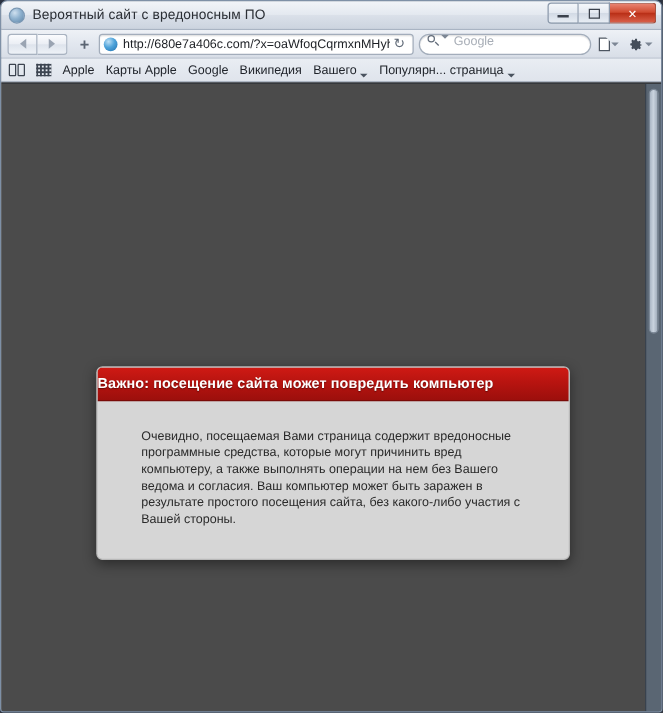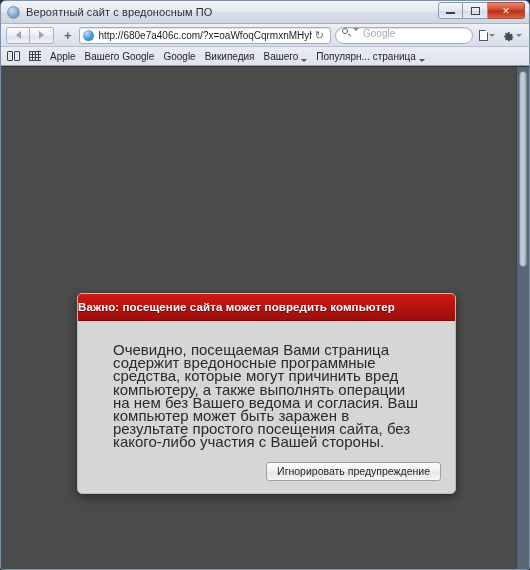--- a/index.html
+++ b/index.html
@@ -341,21 +341,21 @@
   #warning-title {
     color: #ffffff;
     font-size: 11.5px;
     font-weight: bold;
     text-shadow: 0 1px 1px rgba(0,0,0,.45);
     letter-spacing: .1px;
   }
   #warning-body {
     padding: 22px 32px 0 35px;
     color: #2a2a2a;
-    font-size: 15px;
+    font-size: 10px;
     line-height: 13.2px;
   }
   #warning-body p { margin: 0 0 11px 0; }
   #warning-body p:last-child { margin-bottom: 0; }
   .diag-link {
     color: #16181b;
     font-weight: bold;
     text-decoration: underline;
   }
   #warning-buttons {
@@ -444,21 +444,21 @@
     </div>
   </div>
 
   <div id="bookmarksbar">
     <span class="book-icon"></span>
     <span class="grid-icon"></span>
     <span class="bm">
       <span class="bm-label">Apple</span>
     </span>
     <span class="bm">
-      <span class="bm-label">Вашего Google</span>
+      <span class="bm-label">Карты Apple</span>
     </span>
     <span class="bm">
       <span class="bm-label">Google</span>
     </span>
     <span class="bm">
       <span class="bm-label">Википедия</span>
     </span>
     <span class="bm">
       <span class="bm-label">Вашего</span>
       <span class="bm-caret"></span>
@@ -473,21 +473,20 @@
     <div id="page-area">
 
       <div id="warning-dialog">
         <div id="warning-header">
           <div id="warning-title">Важно: посещение сайта может повредить компьютер</div>
         </div>
         <div id="warning-body">
           <p>Очевидно, посещаемая Вами страница содержит вредоносные программные средства, которые могут причинить вред компьютеру, а также выполнять операции на нем без Вашего ведома и согласия. Ваш компьютер может быть заражен в результате простого посещения сайта, без какого-либо участия с Вашей стороны.</p>
         </div>
         <div id="warning-buttons">
-          <button class="dlg-btn">Игнорировать предупреждение</button>
         </div>
       </div>
 
     </div>
     <div id="scrollbar">
       <div id="scroll-thumb"></div>
     </div>
   </div>
 
 </div>

